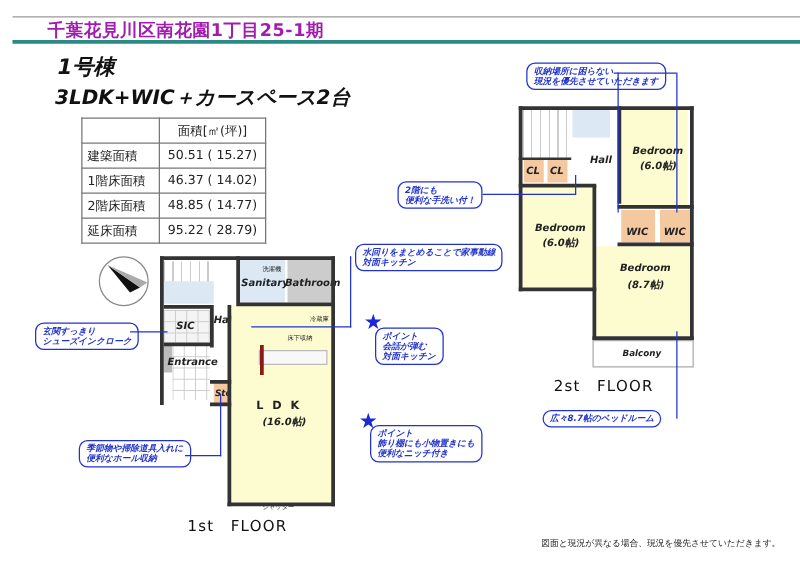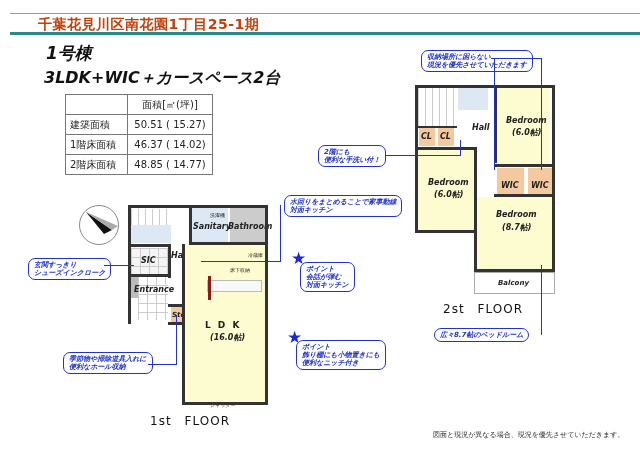--- a/index.html
+++ b/index.html
@@ -1,19 +1,19 @@
 <!DOCTYPE html>
 <html><head>
 <meta charset="utf-8">
 <style>
   * { box-sizing: border-box; margin: 0; padding: 0; }
   body { width: 640px; height: 453px; background: #fff; position: relative; overflow: hidden; font-family: "DejaVu Sans", sans-serif; }
   .abs { position: absolute; }
   .topline { left: 10px; top: 13px; width: 630px; height: 1px; background: #999; }
-  .title { left: 38px; top: 16px; font-size: 14px; font-weight: bold; color: #c2410c; letter-spacing: 0.5px; }
+  .title { left: 38px; top: 16px; font-size: 14px; font-weight: bold; color: #a21caf; letter-spacing: 0.5px; }
   .titlebar { left: 10px; top: 32px; width: 630px; height: 3px; background: #2a8a86; }
   .bldg { left: 46px; top: 42px; font-size: 17px; font-weight: bold; font-style: italic; color: #111; }
   .layout { left: 44px; top: 68px; font-size: 16px; font-weight: bold; font-style: italic; color: #111; }
   table.area { position: absolute; left: 65px; top: 94px; border-collapse: collapse; font-size: 10px; color: #222; }
   table.area td, table.area th { border: 1px solid #777; height: 20px; padding: 0 4px; font-weight: normal; }
   table.area th { text-align: center; }
   table.area td.k { width: 62px; text-align: left; }
   table.area td.v { width: 85px; text-align: center; }
 
   .wall { position: absolute; background: #333; }
@@ -51,20 +51,24 @@
     <td class="k">建築面積</td>
     <td class="v">50.51 ( 15.27)</td>
   </tr>
   <tr>
     <td class="k">1階床面積</td>
     <td class="v">46.37 ( 14.02)</td>
   </tr>
   <tr>
     <td class="k">2階床面積</td>
     <td class="v">48.85 ( 14.77)</td>
+  </tr>
+  <tr>
+    <td class="k">延床面積</td>
+    <td class="v">95.22 ( 28.79)</td>
   </tr>
 </tbody>
   </table>
 
 <div class="compass">
   <svg width="40" height="40" viewBox="0 0 40 40">
     <polygon points="6,6 32,24 24,28" fill="#111"></polygon>
     <polygon points="6,6 32,24 38,20" fill="#aaa"></polygon>
   </svg>
 </div>

